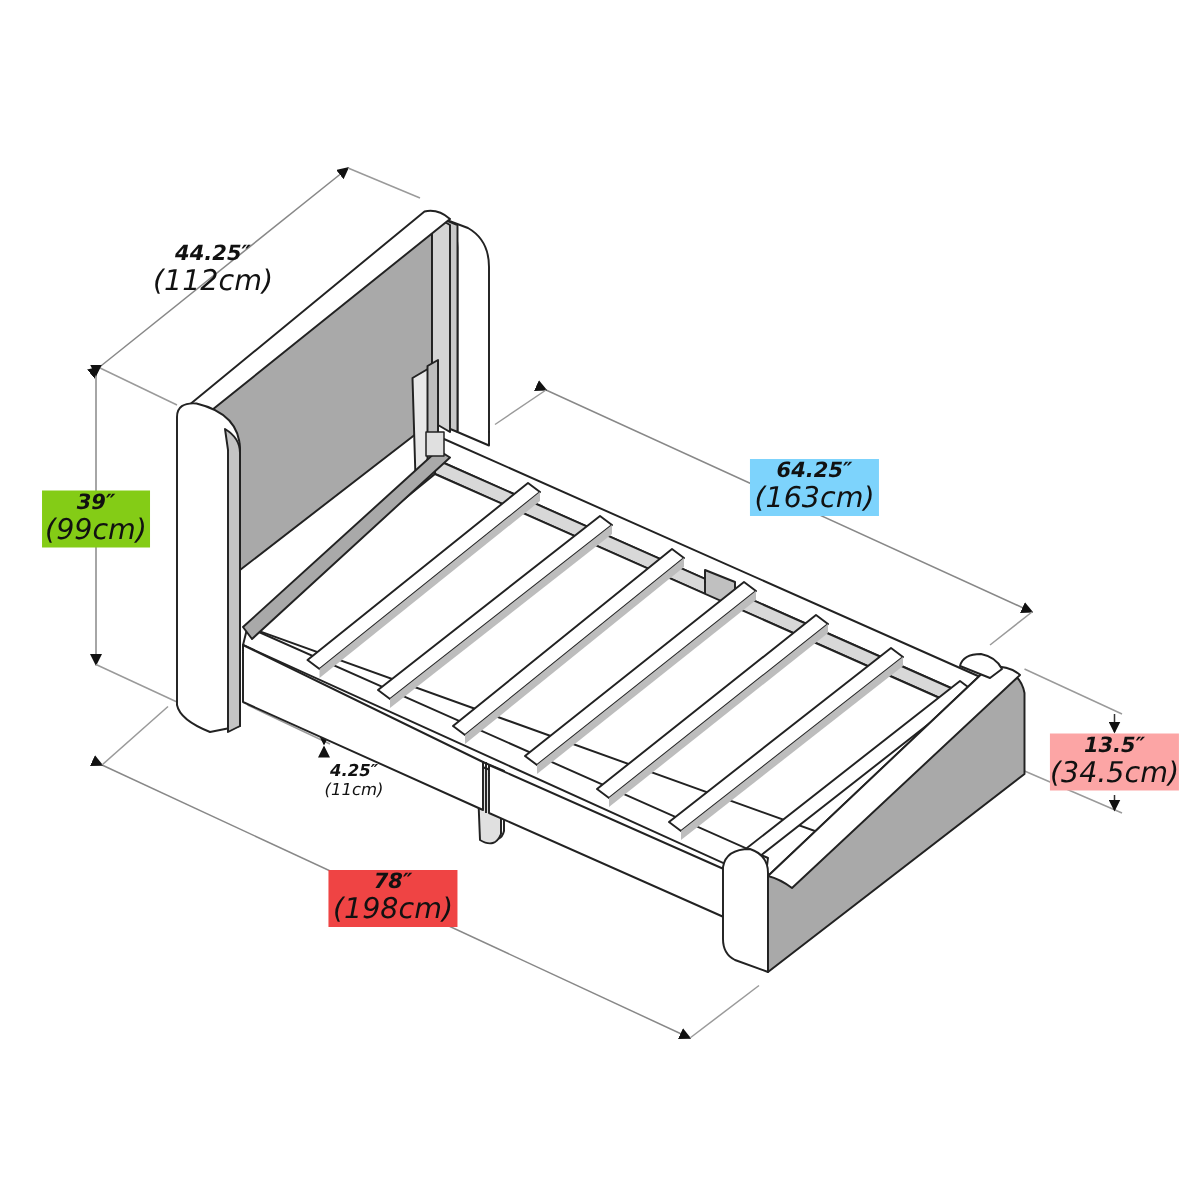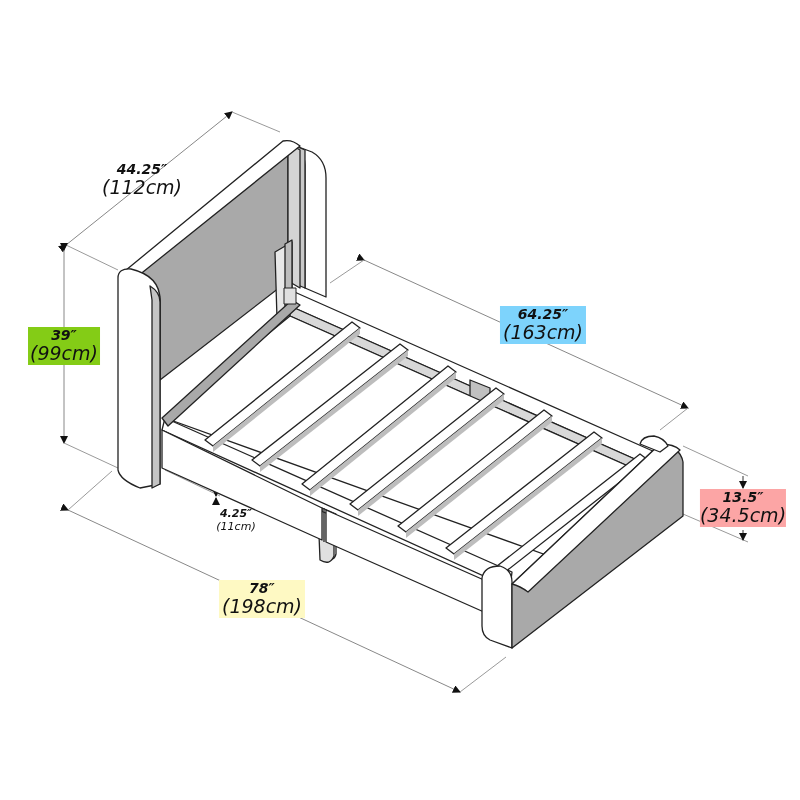--- a/index.html
+++ b/index.html
@@ -127,17 +127,17 @@
   <div class="dim-label" style="left:743px; top:489px; background:#fca5a5;">
     <span class="imperial">13.5″</span>
     <span class="metric">(34.5cm)</span>
   </div>
 
   <div class="dim-label small" style="left:236px; top:508px;">
     <span class="imperial">4.25″</span>
     <span class="metric">(11cm)</span>
   </div>
 
-  <div class="dim-label" style="left:262px; top:580px; background:#fef9c3; padding:0 3px;">
+  <div class="dim-label" style="left:262px; top:580px; background:#ef4444; padding:0 3px;">
     <span class="imperial">78″</span>
     <span class="metric">(198cm)</span>
   </div>
 </div>
 
 </body></html>

